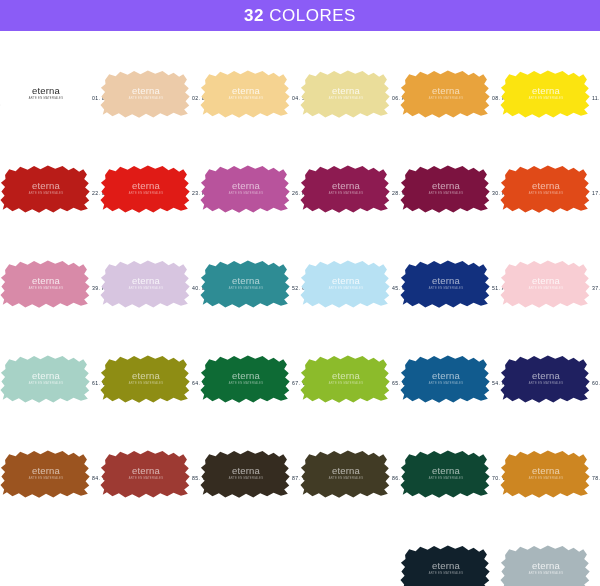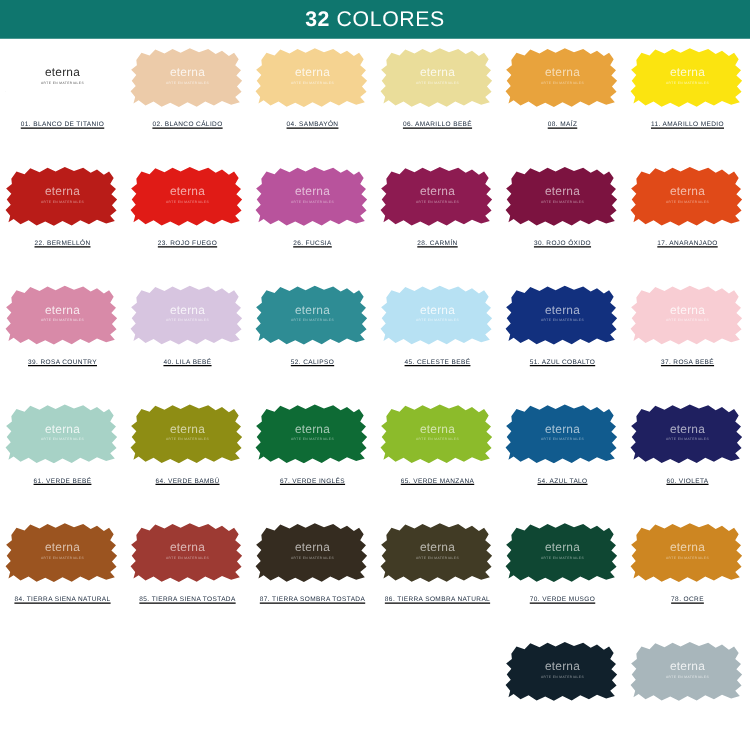--- a/index.html
+++ b/index.html
@@ -16,21 +16,21 @@
     position: relative;
   }
 
   
   .header-bar {
     position: absolute;
     left: 0;
     top: 0;
     width: 600px;
     height: 31px;
-    background: #0f766e;
+    background: #8b5cf6;
     display: flex;
     align-items: center;
     justify-content: center;
   }
   .header-title {
     color: #ffffff;
     font-size: 17px;
     letter-spacing: 0.5px;
     white-space: nowrap;
     font-weight: 300;
@@ -49,25 +49,24 @@
   }
   .swatch-row {
     display: flex;
     width: 600px;
     height: 95px;
   }
   .swatch-cell {
     width: 100px;
     height: 95px;
     display: flex;
-    flex-direction: column;
+    flex-direction: row;
     align-items: center;
     box-sizing: border-box;
-    padding-top: 5px;
-    text-decoration: underline;
+    padding-top: 30px;
   }
   .swatch-cell.empty-cell {
     visibility: hidden;
   }
 
   
   .swatch-art {
     position: relative;
     width: 92px;
     height: 52px;

